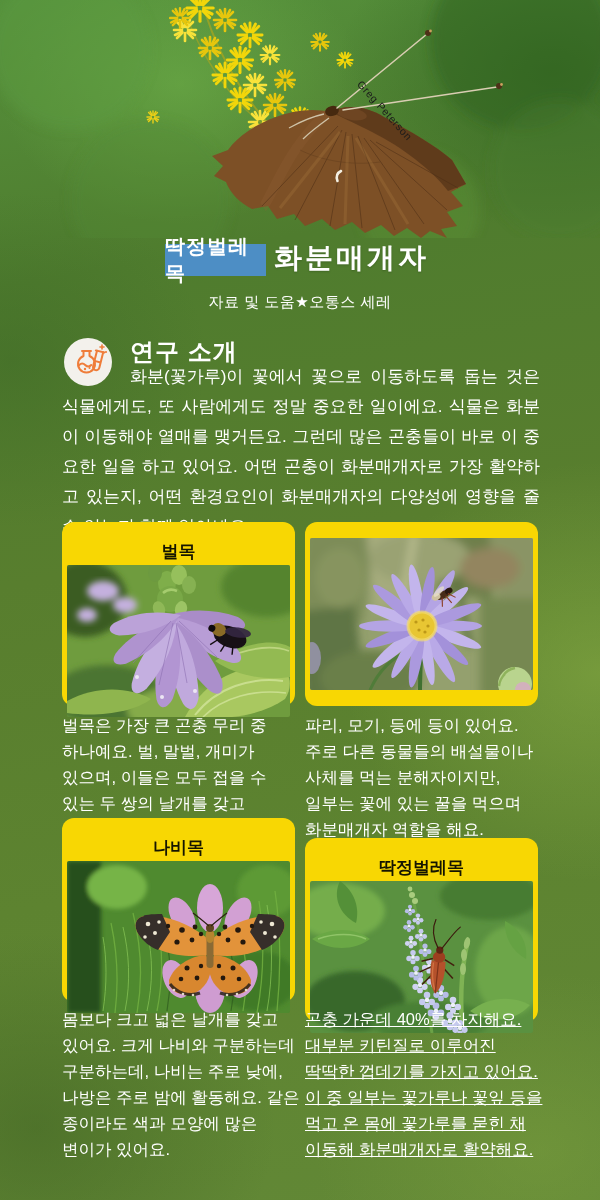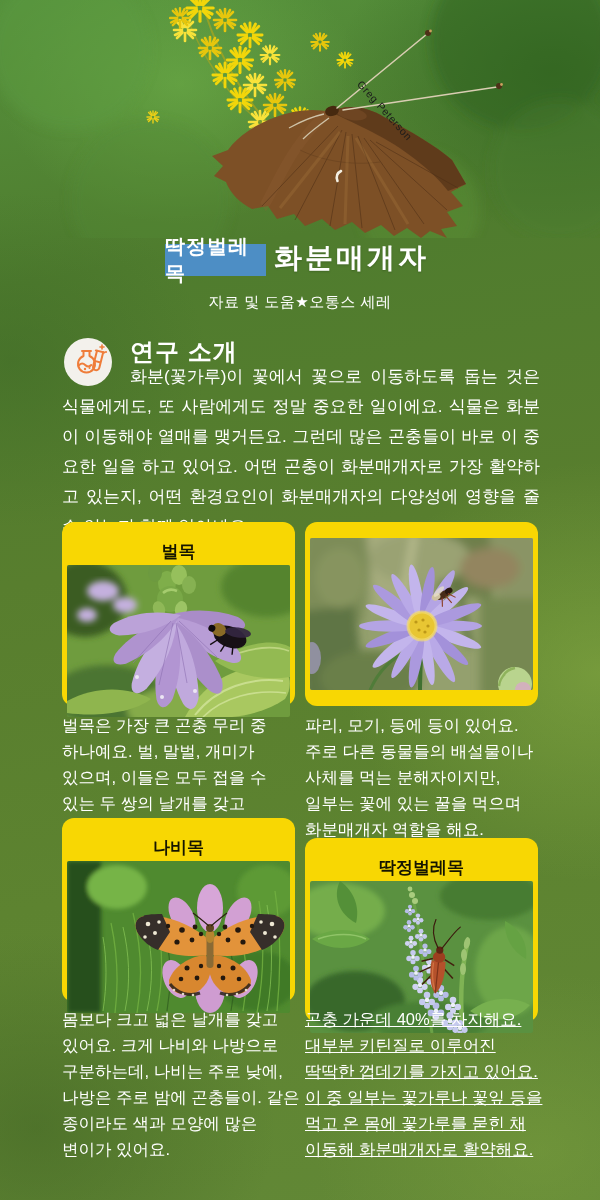--- a/index.html
+++ b/index.html
@@ -415,21 +415,21 @@
           <ellipse cx="0" cy="-10" rx="4.5" ry="7" fill="#b5852f"></ellipse>
           <circle cx="0" cy="-18" r="4" fill="#5e4420"></circle>
           <g stroke="#2e2212" stroke-width="1.2" fill="none">
             <path d="M-1,-20 C-8,-26 -13,-30 -17,-33"></path>
               <path d="M1,-20 C8,-26 13,-30 17,-33"></path>
           </g>
         </g>
       </svg>
     </div>
   </div>
-  <div class="card-desc" id="desc3">몸보다 크고 넓은 날개를 갖고 있어요. 크게 나비와 나방으로 구분하는데, 나비는 주로 낮에, 나방은 주로 밤에 곤충들이. 같은 종이라도 색과 모양에 많은 변이가 있어요.</div>
+  <div class="card-desc" id="desc3">몸보다 크고 넓은 날개를 갖고 있어요. 크게 나비와 구분하는데 구분하는데, 나비는 주로 낮에, 나방은 주로 밤에 활동해요. 같은 종이라도 색과 모양에 많은 변이가 있어요.</div>
 
   <div class="card" id="card4">
     <div class="card-header">딱정벌레목</div>
     <div class="card-photo">
       <svg viewBox="0 0 223 152" preserveAspectRatio="none" aria-hidden="true">
         <defs>
           <filter id="b4">
               <feGaussianBlur stdDeviation="2.6"></feGaussianBlur>
             </filter>
           <g id="vf">

